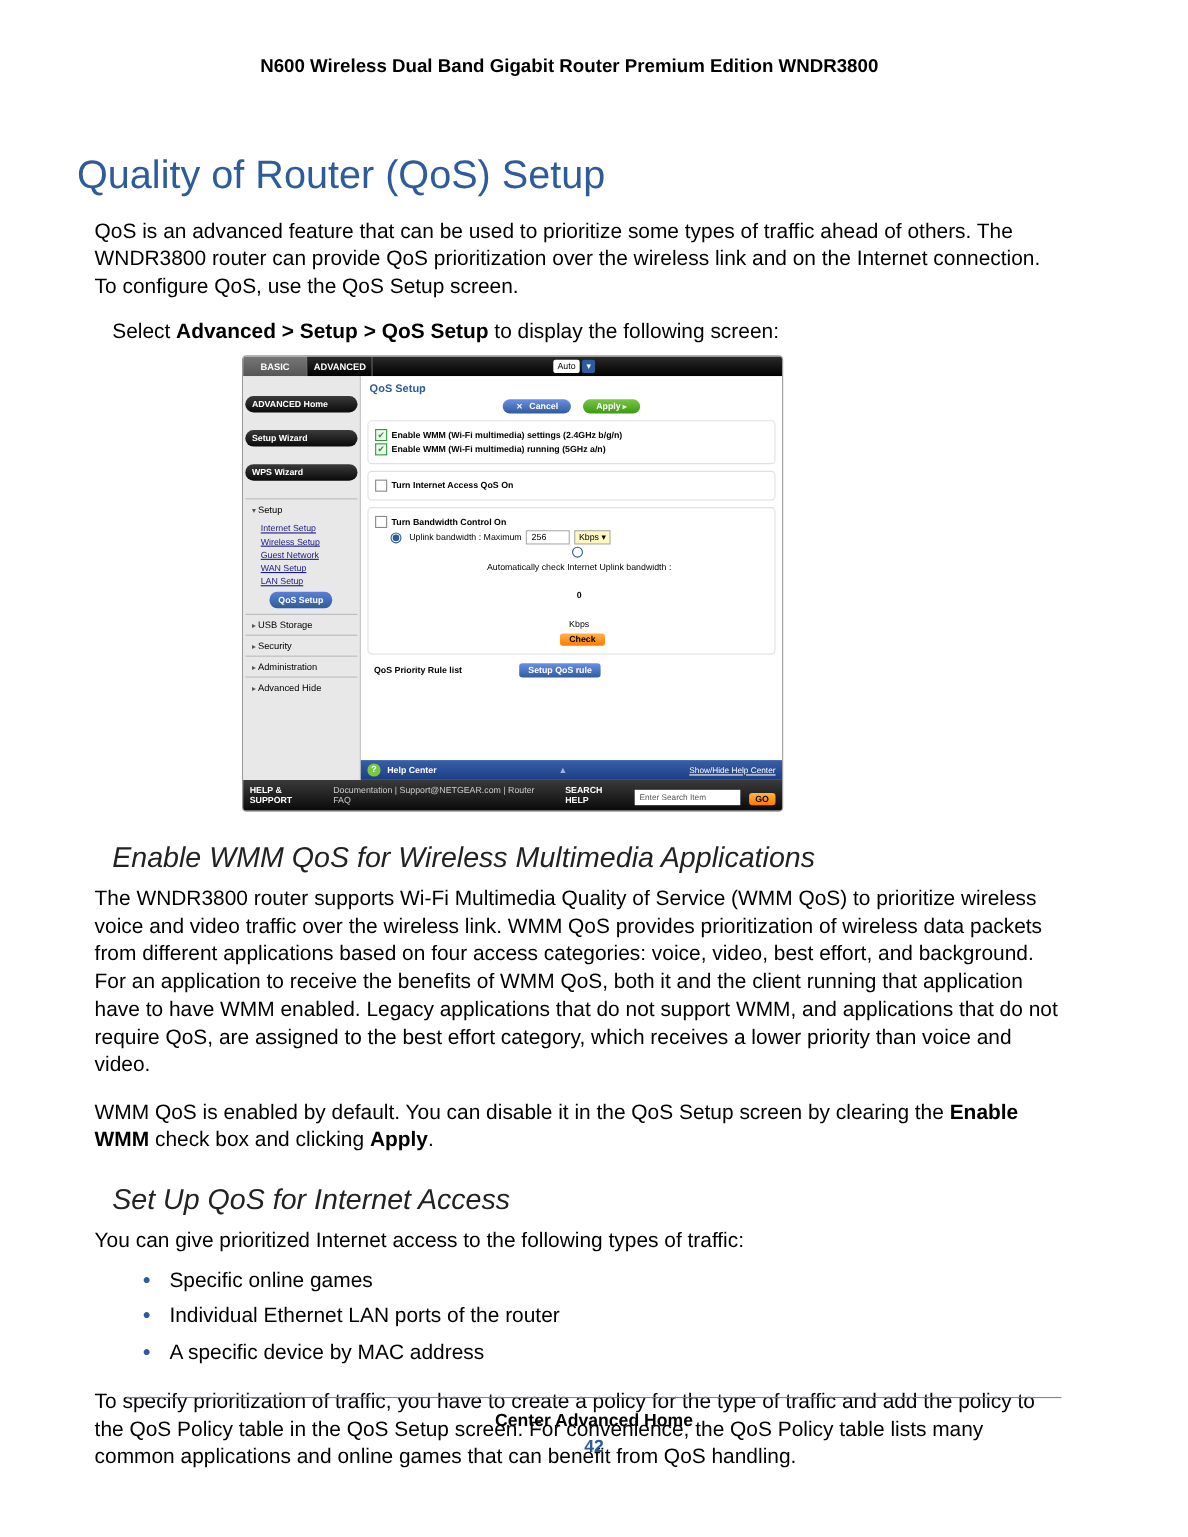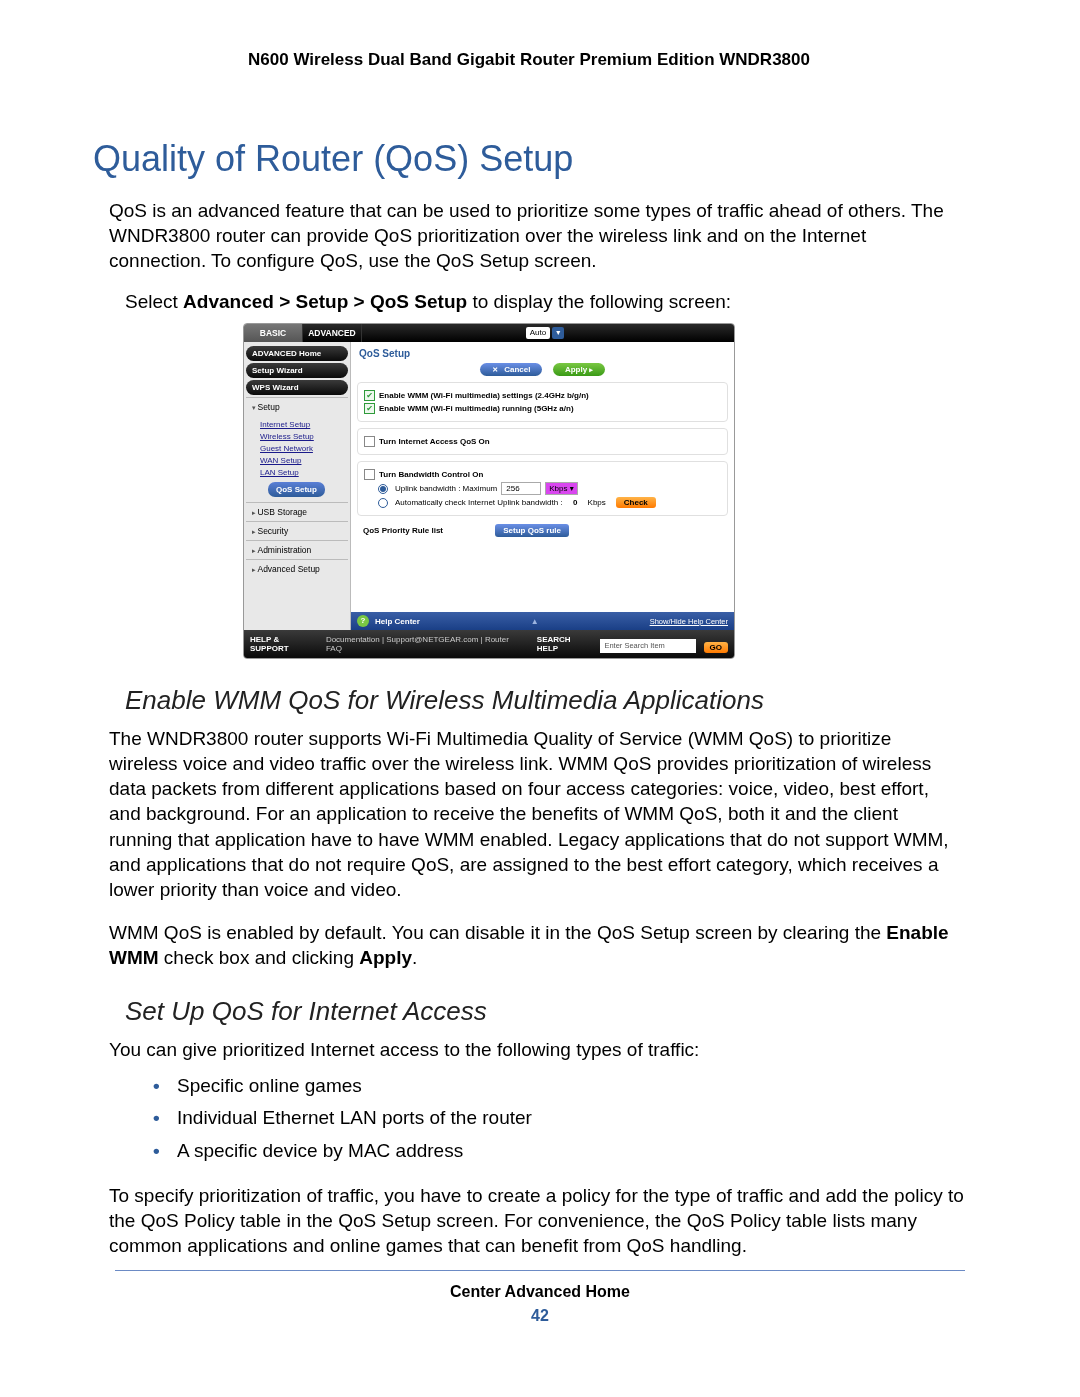--- a/index.html
+++ b/index.html
@@ -3,21 +3,21 @@
 <meta charset="utf-8">
 <style>
   html, body { margin:0; padding:0; }
   body {
     width:1080px; height:1397px;
     background:#fff;
     font-family:Arial, Helvetica, sans-serif;
     color:#000;
   }
   .page {
-    padding:50px 115px 0 93px;
+    padding:50px 115px 0 70px;
   }
   .doc-header {
     text-align:center;
     font-weight:bold;
     font-size:17px;
     padding-bottom:8px;
   }
   h1.section-title {
     font-family:"Segoe UI", Arial, sans-serif;
     font-weight:400;
@@ -74,21 +74,21 @@
     display:flex; justify-content:center; align-items:center; padding-right:6px;
   }
   .ru-auto { background:#fff; color:#000; font-size:8px; padding:0 4px; height:12px;
     line-height:12px; border-radius:2px; }
   .ru-auto-caret { background:#2e5c9a; color:#fff; width:12px; height:12px;
     line-height:12px; text-align:center; border-radius:2px; margin-left:2px; font-size:8px;}
   .ru-body { display:flex; background:#e8e8e8; }
   .ru-side { width:102px; background:#e8e8e8; padding:2px; }
   .ru-pill {
     background:linear-gradient(#3a3a3a,#0a0a0a); color:#fff; font-weight:bold;
-    font-size:8px; padding:3px 6px; border-radius:8px; margin:2px 0;
+    font-size:8px; padding:3px 6px; border-radius:8px; margin:16px 0;
   }
   .ru-side-sec {
     font-size:8.5px; padding:4px 6px; border-top:1px solid #bbb;
   }
   .ru-side-sec.caret::before { content:"▸ "; color:#555; font-size:7px;}
   .ru-side-sec.caret-down::before { content:"▾ "; color:#555; font-size:7px;}
   .ru-side-links { padding:1px 0 3px 14px; }
   .ru-side-links a {
     display:block; font-size:8px; color:#1a1a8a; text-decoration:underline;
     margin:3px 0;
@@ -125,21 +125,21 @@
   .ru-radio {
     width:8px;height:8px;border:1px solid #2e5c9a;border-radius:50%;
     display:inline-block; margin-right:3px; position:relative;
   }
   .ru-radio.on::after{content:"";position:absolute;inset:1px;background:#2e5c9a;border-radius:50%;}
   .ru-inline-field {
     display:inline-block; border:1px solid #aaa; background:#fff; height:11px;
     line-height:11px; padding:0 4px; font-size:8px; min-width:30px; text-align:left;
   }
   .ru-unit-dd {
-    display:inline-block; background:#d946ef; border:1px solid #aaa; height:11px;
+    display:inline-block; background:#fef9c3; border:1px solid #aaa; height:11px;
     line-height:11px; padding:0 3px; font-size:8px;
   }
   .ru-check-btn {
     display:inline-block; background:linear-gradient(#ffb347,#ff7a00); color:#000;
     font-weight:bold; font-size:8px; padding:1px 8px; border-radius:3px; margin-left:6px;
   }
   .ru-setup-btn {
     display:inline-block; background:linear-gradient(#6a8fe6,#2e5c9a); color:#fff;
     font-weight:bold; font-size:8px; padding:2px 8px; border-radius:3px; margin-left:50px;
   }
@@ -201,21 +201,21 @@
           <a>Internet Setup</a>
           <a>Wireless Setup</a>
           <a>Guest Network</a>
           <a>WAN Setup</a>
           <a>LAN Setup</a>
           <span class="ru-side-active">QoS Setup</span>
         </div>
         <div class="ru-side-sec caret">USB Storage</div>
         <div class="ru-side-sec caret">Security</div>
         <div class="ru-side-sec caret">Administration</div>
-        <div class="ru-side-sec caret">Advanced Setup</div>
+        <div class="ru-side-sec caret">Advanced Hide</div>
       </div>
       <div class="ru-main">
         <div class="ru-title">QoS Setup</div>
         <div class="ru-btnrow">
           <span class="ru-btn cancel">Cancel</span>
           <span class="ru-btn apply">Apply</span>
         </div>
         <div class="ru-panel">
           <div class="ru-chk">
               <span class="ru-chkbox">✔</span>
@@ -236,21 +236,21 @@
           <div class="ru-chk">
               <span class="ru-chkbox empty">✔</span>
               <b>Turn Bandwidth Control On</b>
             </div>
           <div class="ru-chk" style="padding-left:14px;">
             <span class="ru-radio on"></span>
             <span>Uplink bandwidth :   Maximum</span>
             <span class="ru-inline-field">256</span>
             <span class="ru-unit-dd"><span>Kbps</span> ▾</span>
           </div>
-          <div class="ru-chk" style="padding-left:14px;">
+          <div class="ru-chk" style="padding-left:14px;flex-direction:column;">
             <span class="ru-radio"></span>
             <span>Automatically check Internet Uplink bandwidth :</span>&nbsp;
             <b>0</b>&nbsp;
             <span>Kbps</span>
             <span class="ru-check-btn">Check</span>
           </div>
         </div>
         <div class="ru-panel" style="border:none;padding-top:2px;">
           <b>QoS Priority Rule list</b>
           <span class="ru-setup-btn">Setup QoS rule</span>

